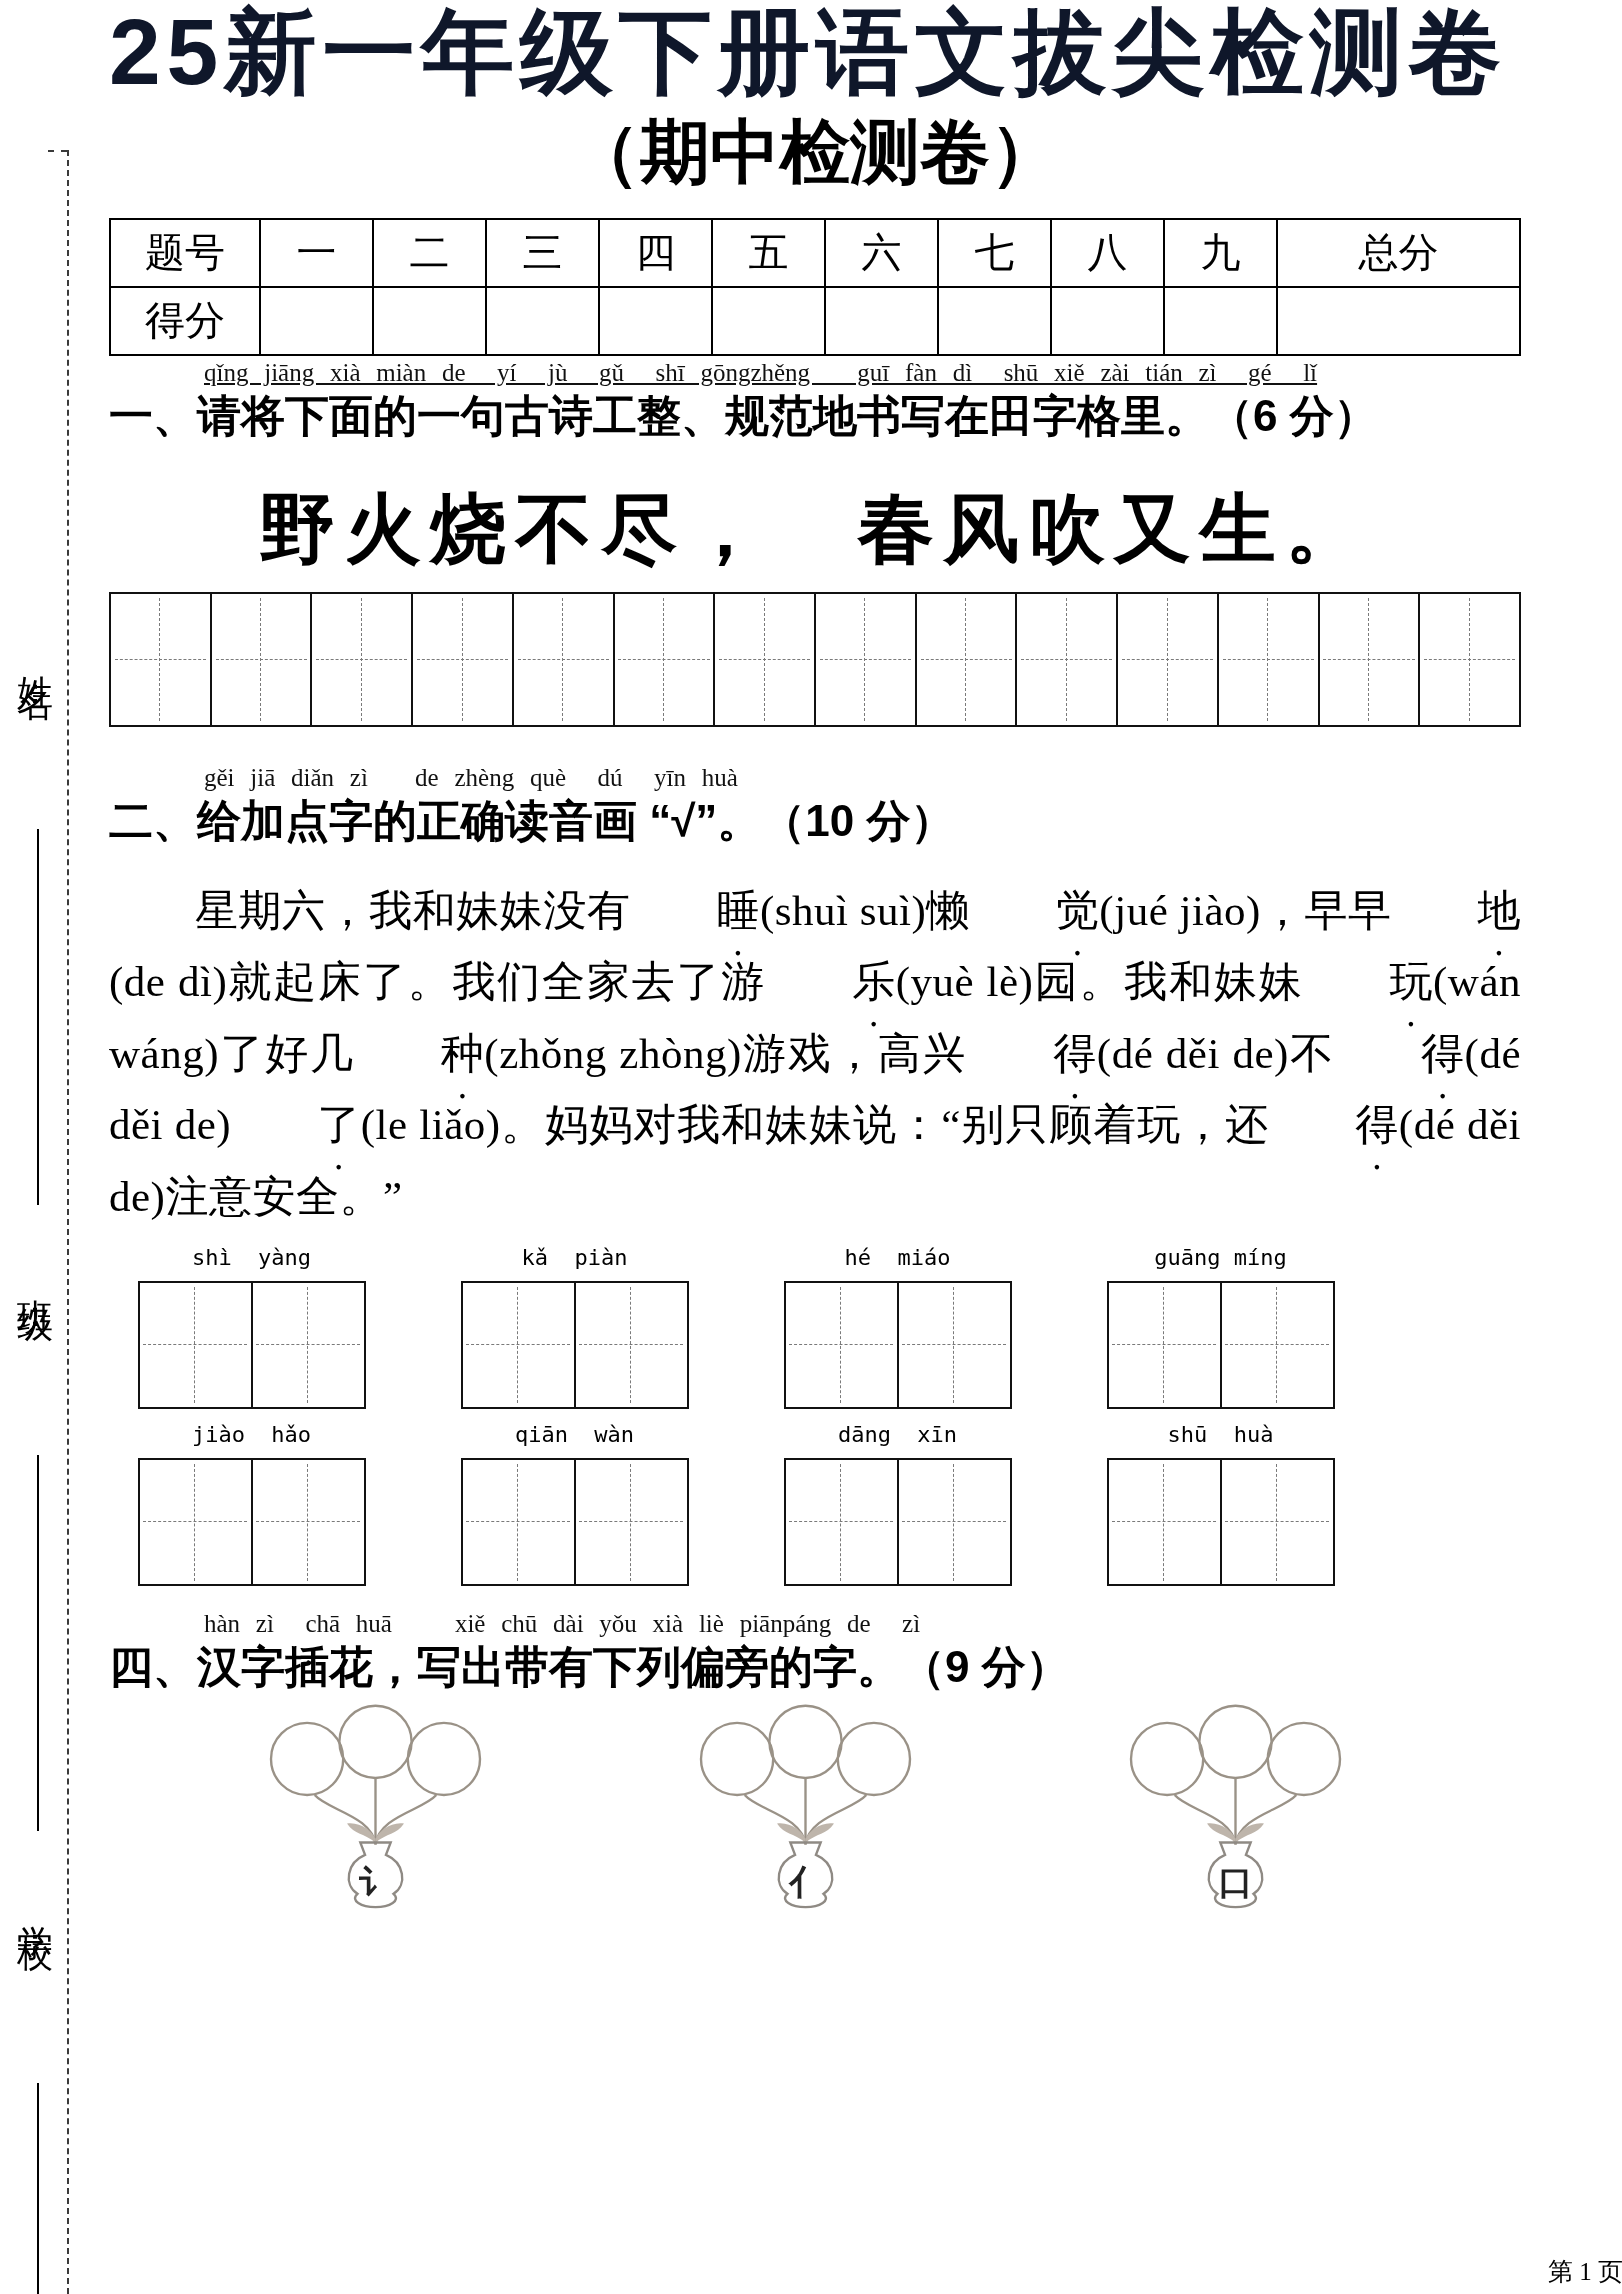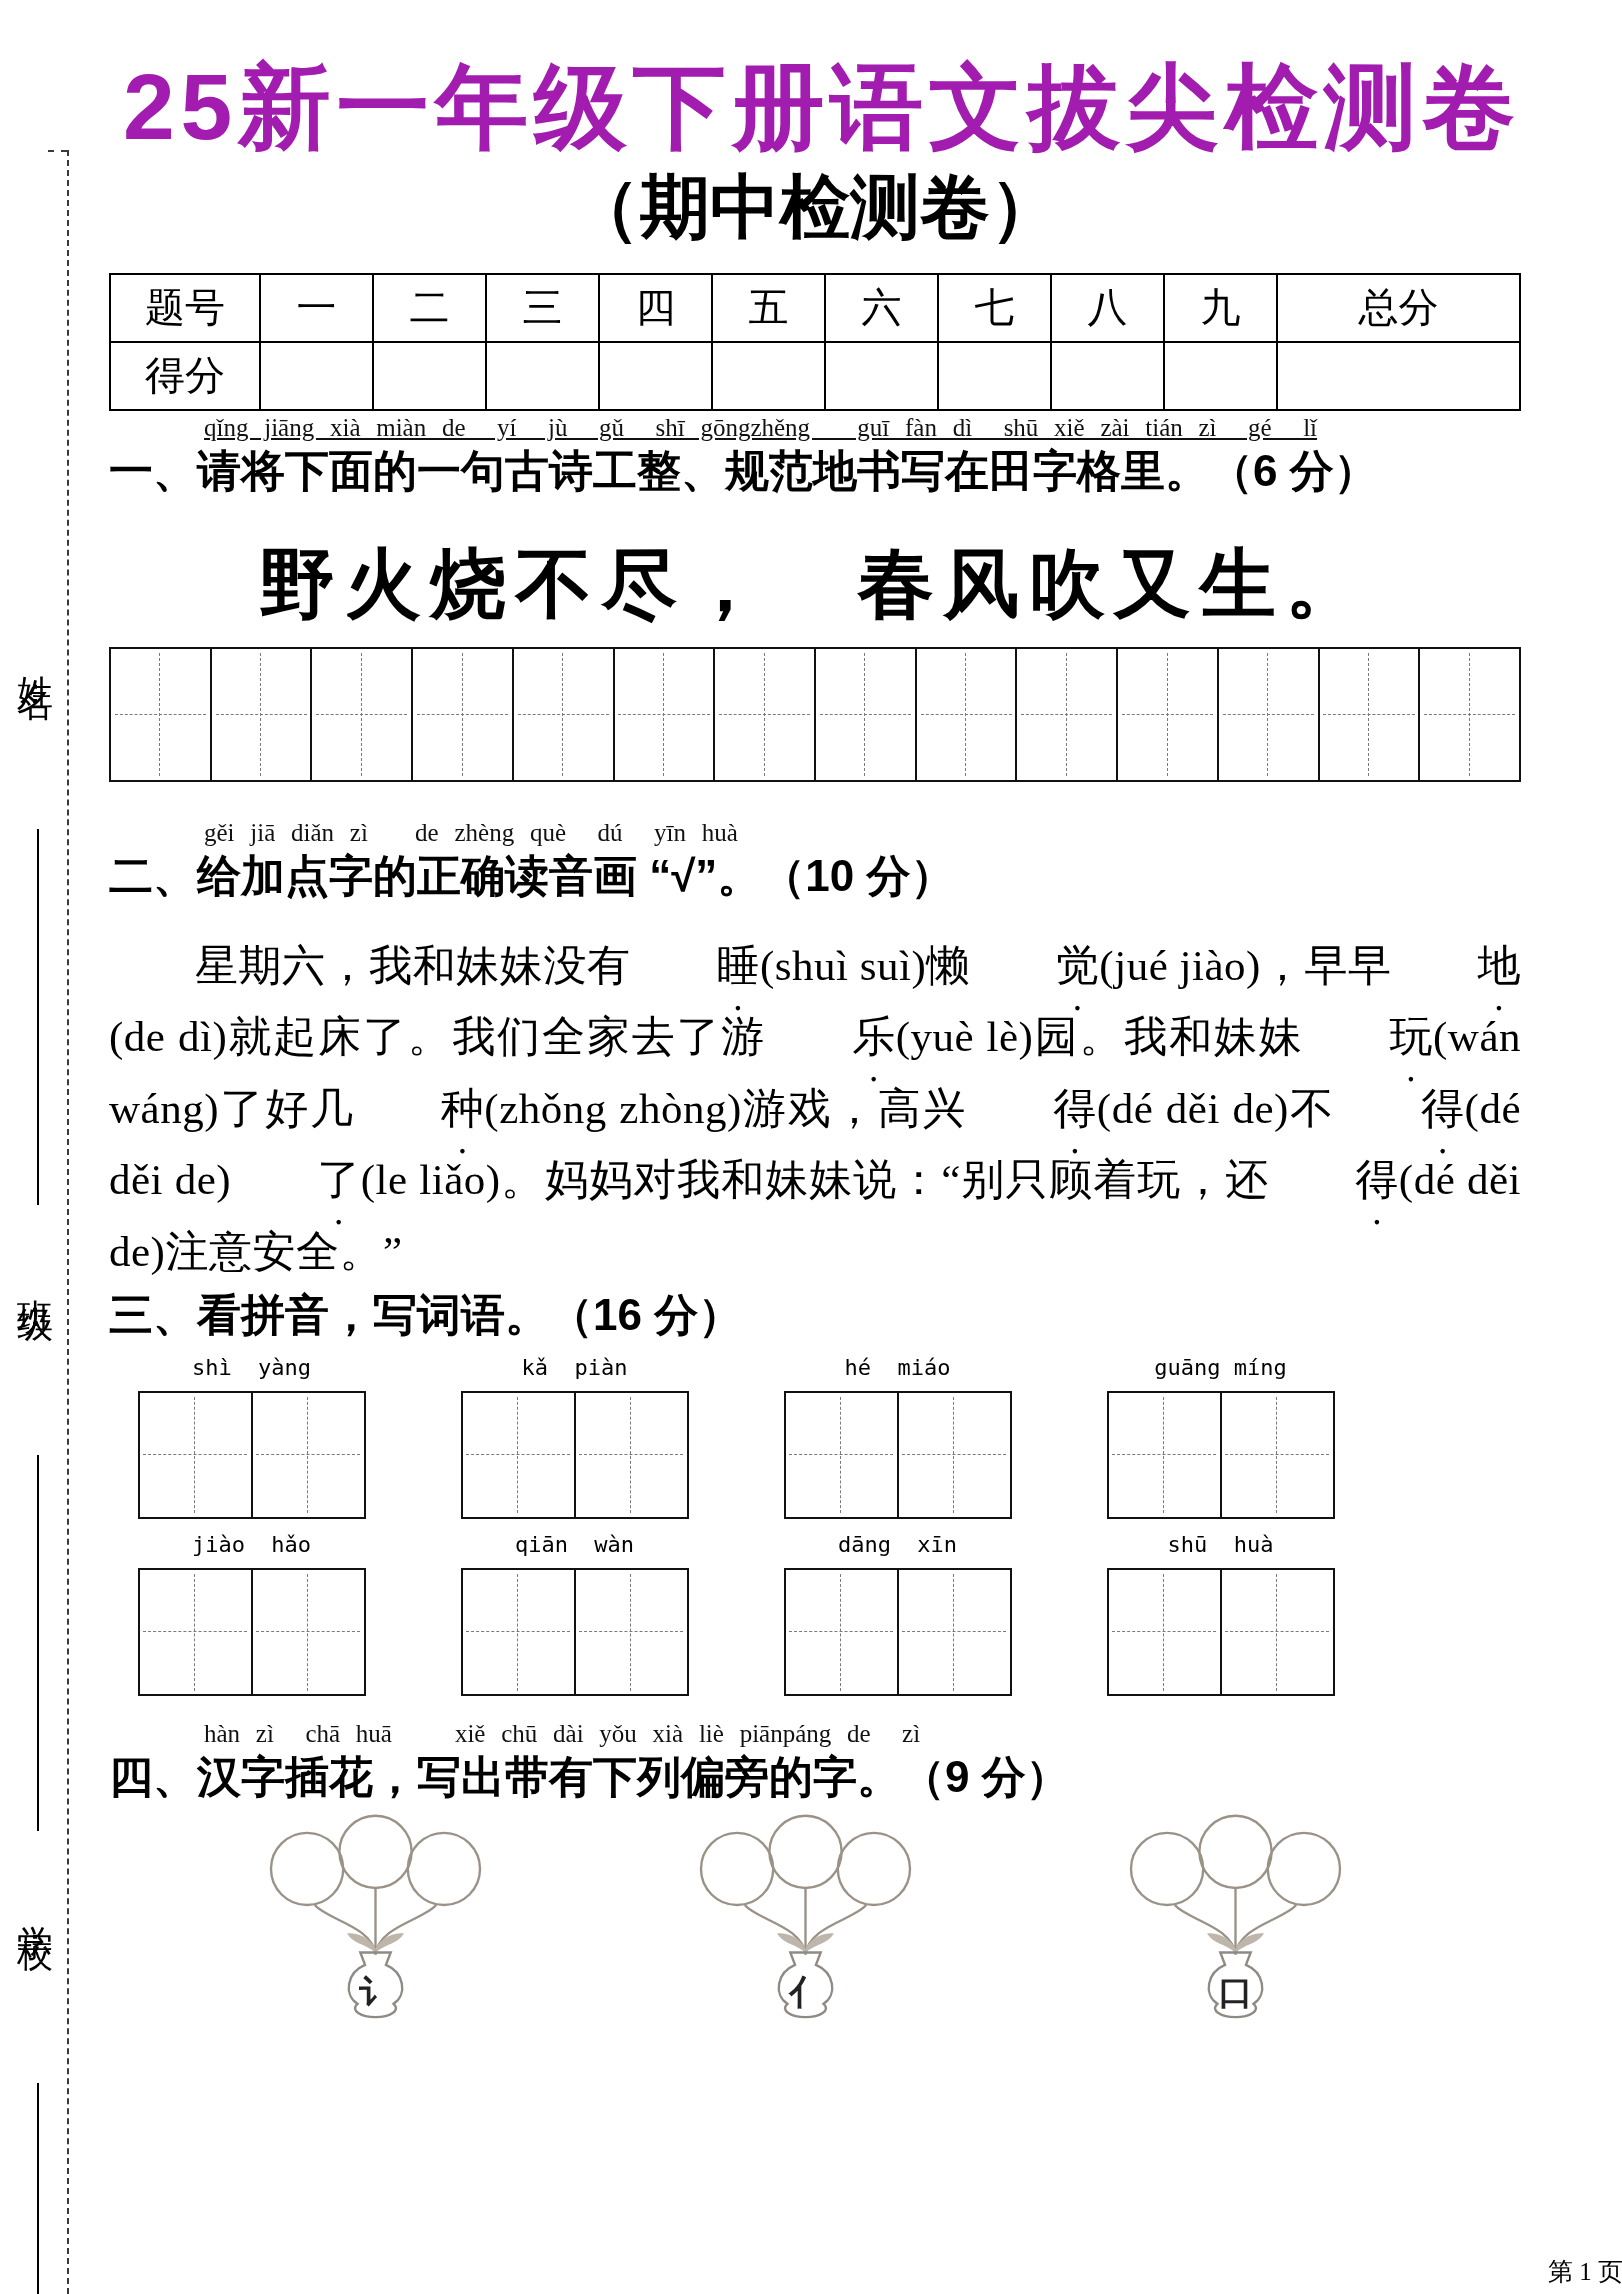--- a/index.html
+++ b/index.html
@@ -15,22 +15,22 @@
   .side-label {
     position:absolute; left:15px; width:44px; writing-mode:vertical-rl;
     font-size:36px; letter-spacing:9.5px; font-family:"Liberation Serif", serif; color:#000;
   }
   .side-line { position:absolute; left:37px; width:0; border-left:2.4px solid #000; }
 
   
   .main { position:absolute; left:109px; width:1412px; top:0; }
 
   .page-title {
-    margin-top:55px; text-align:right; font-size:93px; line-height:1.12;
-    font-weight:900; letter-spacing:5.7px; font-family:"Liberation Sans", sans-serif; color:#a21caf;
+    text-align:left; font-size:93px; line-height:1.12;
+    font-weight:900; letter-spacing:5.7px; font-family:"Liberation Sans", sans-serif; color:#0f172a;
   }
   .page-subtitle {
     margin-top:9.5px; text-align:center; font-size:70px; line-height:1.1;
     font-weight:900; font-family:"Liberation Sans", sans-serif; color:#000;
   }
   .time-info { margin-top:112px; text-align:right; padding-right:17px; font-size:38px; line-height:1.2; color:#000; }
 
   .score-table { width:100%; border-collapse:collapse; margin-top:27px; }
   .score-table td {
     border:2.9px solid #000; height:68px; text-align:center;
@@ -168,21 +168,20 @@
       </div>
   </section>
 
   <section>
     <div class="pinyin-line mt2">gěi jiā diǎn zì   de zhèng què  dú  yīn huà</div>
     <h3 class="sec-heading">二、给加点字的正确读音画 “√”。（10 分）</h3>
     <p class="para"><span>星期六，我和妹妹没有</span><span class="dot-char">睡</span><span>(shuì suì)懒</span><span class="dot-char">觉</span><span>(jué jiào)，早早</span><span class="dot-char">地</span><span>(de dì)就起床了。我们全家去了游</span><span class="dot-char">乐</span><span>(yuè lè)园。我和妹妹</span><span class="dot-char">玩</span><span>(wán wáng)了好几</span><span class="dot-char">种</span><span>(zhǒng zhòng)游戏，高兴</span><span class="dot-char">得</span><span>(dé děi de)不</span><span class="dot-char">得</span><span>(dé děi de)</span><span class="dot-char">了</span><span>(le liǎo)。妈妈对我和妹妹说：“别只顾着玩，还</span><span class="dot-char">得</span><span>(dé děi de)注意安全。”</span></p>
   </section>
 
   <section>
-    <h3 class="sec-heading">三、看拼音，写词语。（16 分）</h3>
     <div>
         <div class="word-row">
           <div class="word-group">
             <div class="word-pinyin">shì  yàng</div>
             <div class="tian-row word-boxes">
               <div class="tian-cell"></div>
               <div class="tian-cell"></div>
             </div>
           </div>
           <div class="word-group">

